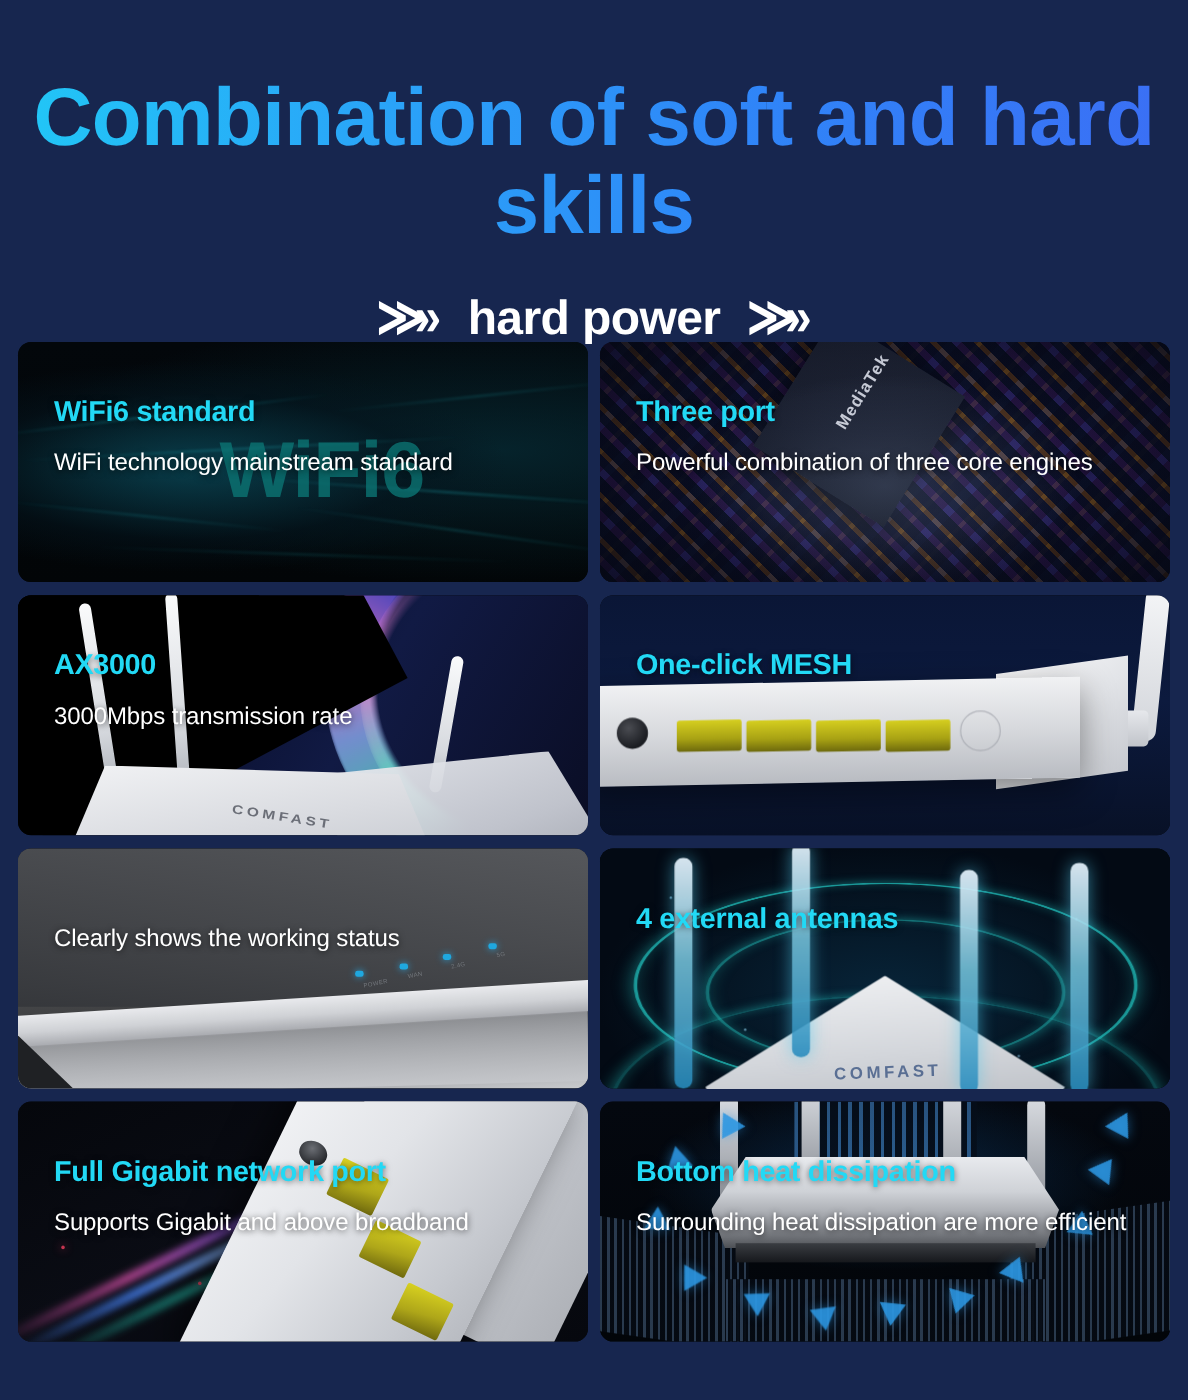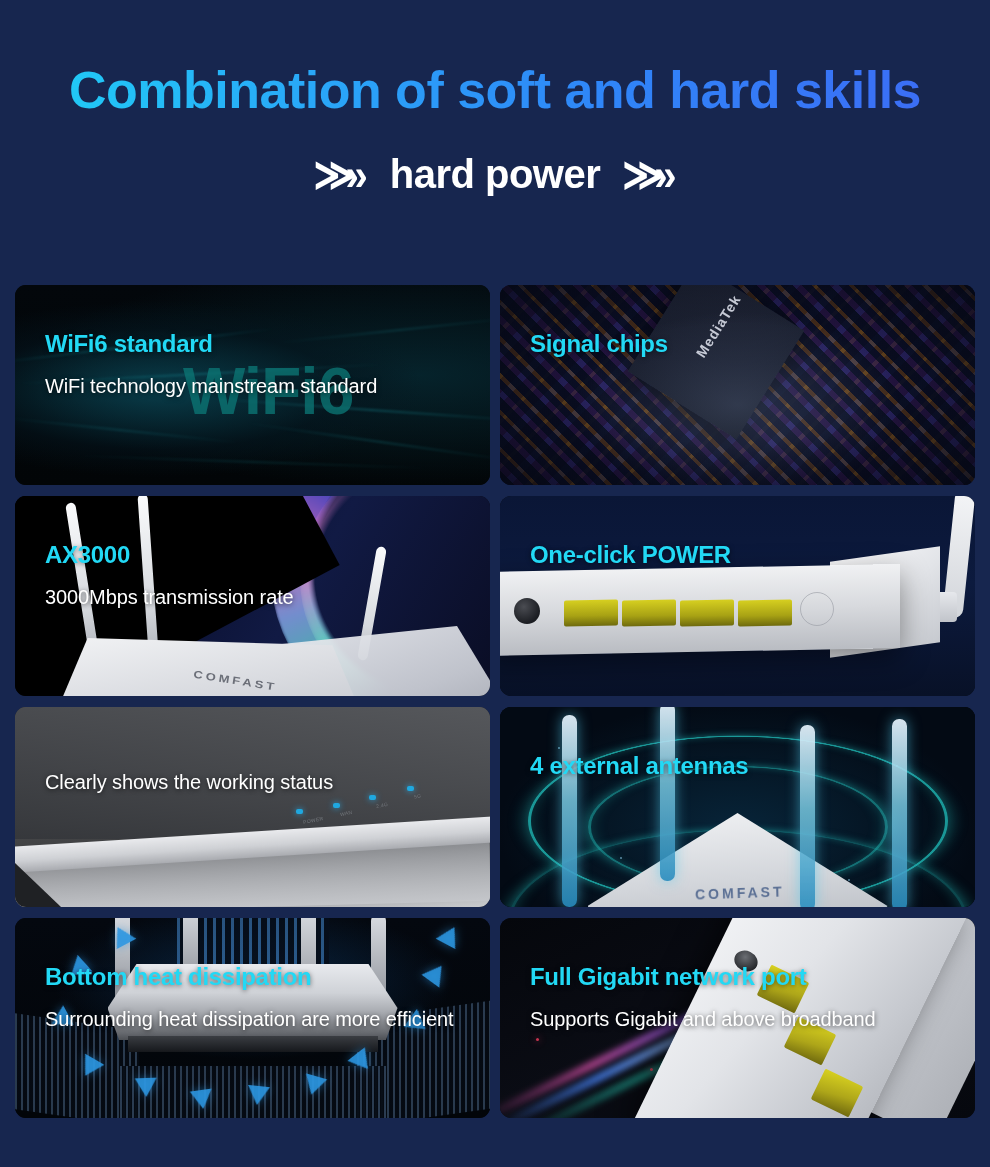--- a/index.html
+++ b/index.html
@@ -16,21 +16,21 @@
     position: relative;
   }
 
   
   .header {
     padding-top: 62px;
     text-align: center;
   }
 
   .main-title {
-    font-size: 52px;
+    font-size: 68px;
     font-weight: bold;
     letter-spacing: -0.5px;
     line-height: 1.08;
     background: linear-gradient(90deg, #21c8f6 0%, #29a8f8 28%, #2f86f8 62%, #3b6ef5 100%);
     -webkit-background-clip: text;
     background-clip: text;
     -webkit-text-fill-color: transparent;
     color: #2f86f8;
     display: inline-block;
   }
@@ -591,21 +591,22 @@
 
   <div class="card">
     <div class="card-art art-chip">
       <div class="pcb"></div>
       <div class="die"></div>
       <div class="die-label">MediaTek</div>
       <div class="glowc"></div>
       <div class="vign"></div>
     </div>
     <div class="card-text">
-      <div class="card-title">Signal chips</div>
+      <div class="card-title">Three port</div>
+      <div class="card-desc">Powerful combination of three core engines</div>
     </div>
   </div>
 
   <div class="card">
     <div class="card-art art-ax">
       <div class="rainbow"></div>
       <div class="rainbow2"></div>
       <div class="blk"></div>
       <div class="ant a3"></div>
       <div class="body2"></div>
@@ -627,21 +628,21 @@
       <div class="router-top"></div>
       <div class="router"></div>
       <div class="knob"></div>
       <div class="port p1"></div>
       <div class="port p2"></div>
       <div class="port p3"></div>
       <div class="port p4"></div>
       <div class="wps"></div>
     </div>
     <div class="card-text">
-      <div class="card-title">One-click POWER</div>
+      <div class="card-title">One-click MESH</div>
     </div>
   </div>
 
   <div class="card">
     <div class="card-art art-led">
       <div class="toppanel"></div>
       <div class="lowdark"></div>
       <div class="edge"></div>
       <div class="corner"></div>
       <div class="dot d1"></div>
@@ -669,20 +670,42 @@
       <div class="speck" style="left:348px;top:172px"></div>
       <div class="aa aa1"></div>
       <div class="aa aa2"></div>
       <div class="aa aa3"></div>
       <div class="aa aa4"></div>
       <div class="base"></div>
       <div class="blogo">COMFAST</div>
     </div>
     <div class="card-text">
       <div class="card-title">4 external antennas</div>
+    </div>
+  </div>
+
+  <div class="card">
+    <div class="card-art art-gig">
+      <div class="beam b1"></div>
+        <div class="beam b2"></div>
+      <div class="beam b3"></div>
+        <div class="beam b4"></div>
+      <div class="spark" style="left:36px;top:120px"></div>
+      <div class="spark" style="left:92px;top:62px"></div>
+      <div class="spark" style="left:150px;top:150px"></div>
+      <div class="panel2"></div>
+      <div class="panel"></div>
+      <div class="hole"></div>
+      <div class="gport g1"></div>
+      <div class="gport g2"></div>
+      <div class="gport g3"></div>
+    </div>
+    <div class="card-text">
+      <div class="card-title">Full Gigabit network port</div>
+      <div class="card-desc">Supports Gigabit and above broadband</div>
     </div>
   </div>
 
   <div class="card">
     <div class="card-art art-heat">
       <div class="backlight"></div>
       <div class="grille gl"></div>
         <div class="grille gr"></div>
         <div class="grille gb"></div>
       <div class="hant h1"></div>
@@ -703,35 +726,13 @@
       <div class="arrow" style="left:410px;top:46px;transform:rotate(36deg)"></div>
       <div class="arrow" style="left:424px;top:8px;transform:rotate(28deg)"></div>
       <div class="arrow" style="left:96px;top:8px;transform:rotate(-28deg)"></div>
     </div>
     <div class="card-text">
       <div class="card-title">Bottom heat dissipation</div>
       <div class="card-desc">Surrounding heat dissipation are more efficient</div>
     </div>
   </div>
 
-  <div class="card">
-    <div class="card-art art-gig">
-      <div class="beam b1"></div>
-        <div class="beam b2"></div>
-      <div class="beam b3"></div>
-        <div class="beam b4"></div>
-      <div class="spark" style="left:36px;top:120px"></div>
-      <div class="spark" style="left:92px;top:62px"></div>
-      <div class="spark" style="left:150px;top:150px"></div>
-      <div class="panel2"></div>
-      <div class="panel"></div>
-      <div class="hole"></div>
-      <div class="gport g1"></div>
-      <div class="gport g2"></div>
-      <div class="gport g3"></div>
-    </div>
-    <div class="card-text">
-      <div class="card-title">Full Gigabit network port</div>
-      <div class="card-desc">Supports Gigabit and above broadband</div>
-    </div>
-  </div>
-
 </div>
 
 </body></html>

